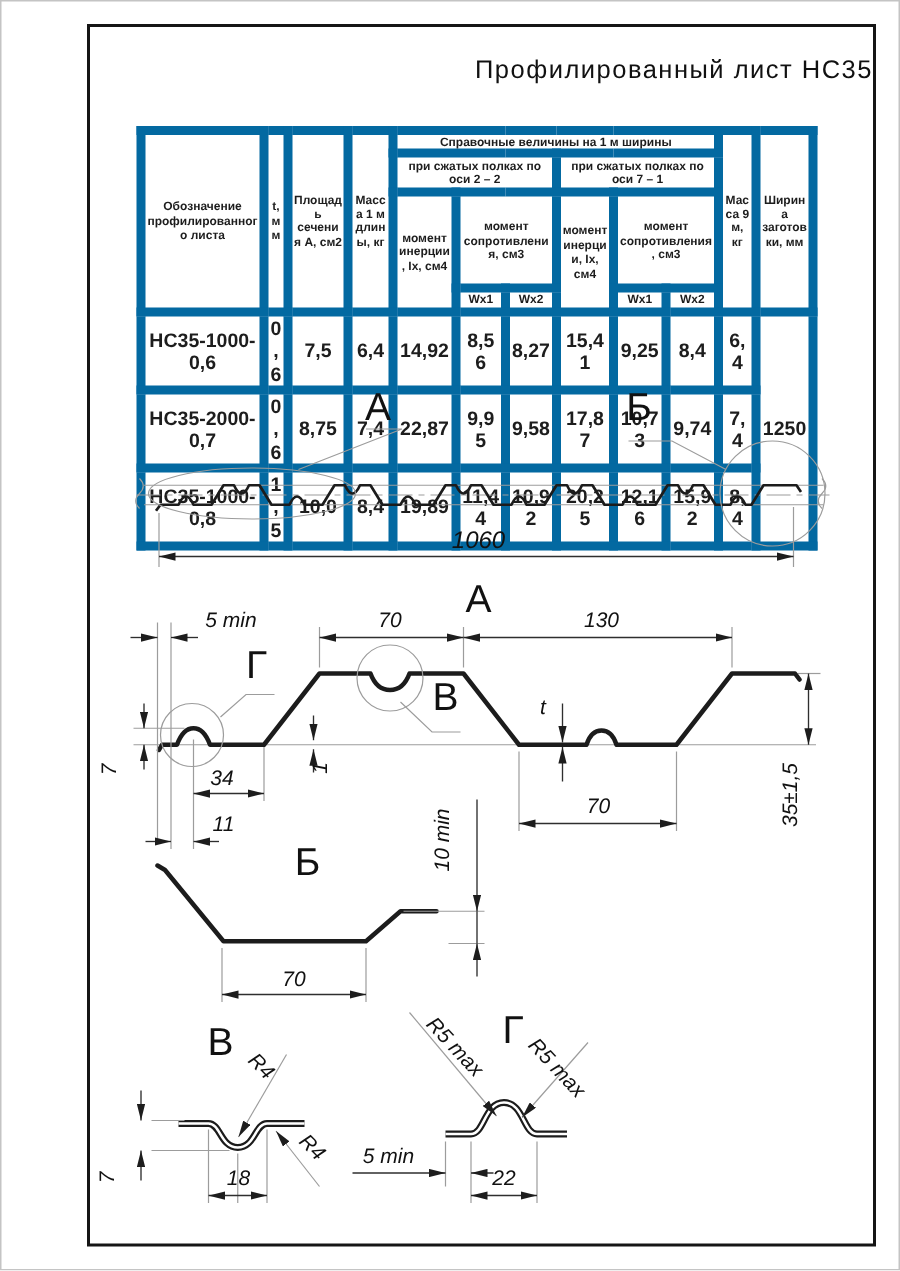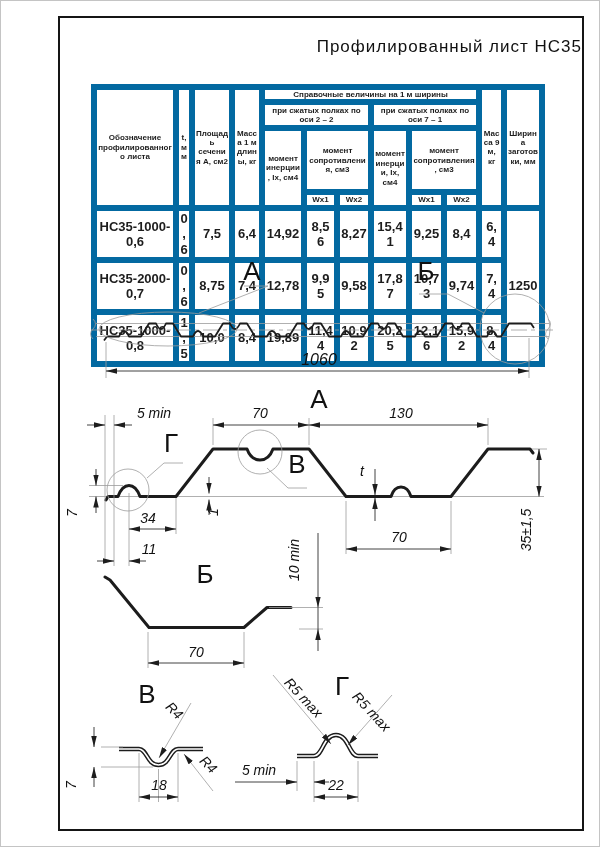--- a/index.html
+++ b/index.html
@@ -88,21 +88,21 @@
       <td>9,25</td>
       <td>8,4</td>
       <td>6,4</td>
       <td rowspan="3">1250</td>
     </tr>
     <tr>
       <td>НС35-2000-0,7</td>
       <td>0,6</td>
       <td>8,75</td>
       <td>7,4</td>
-      <td>12,78</td>
+      <td>22,87</td>
       <td>9,95</td>
       <td>9,58</td>
       <td>17,87</td>
       <td>10,73</td>
       <td>9,74</td>
       <td>7,4</td>
     </tr>
     <tr>
       <td>НС35-1000-0,8</td>
       <td>1,5</td>

